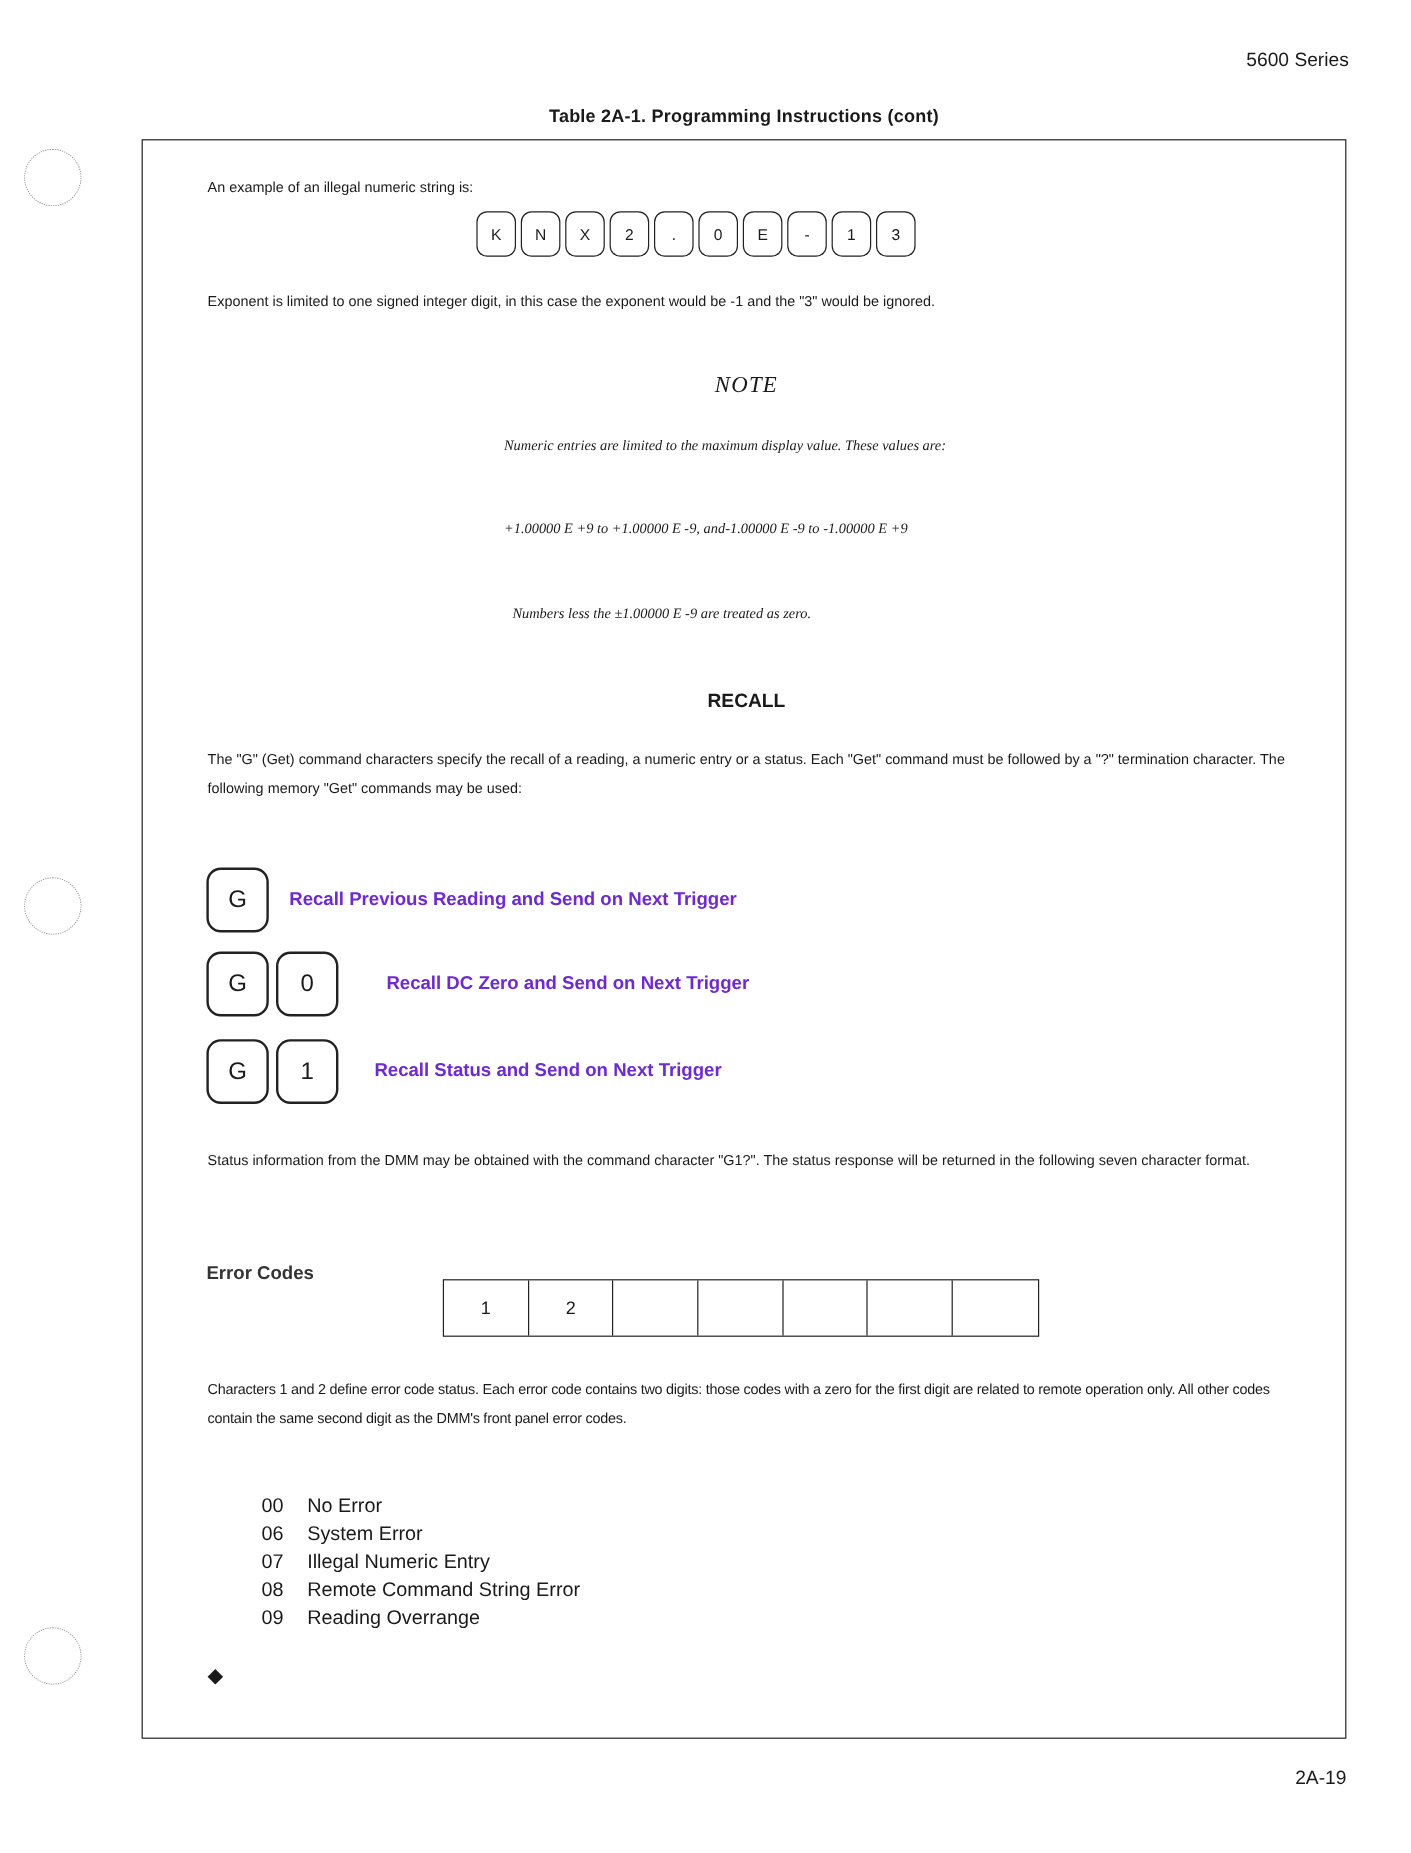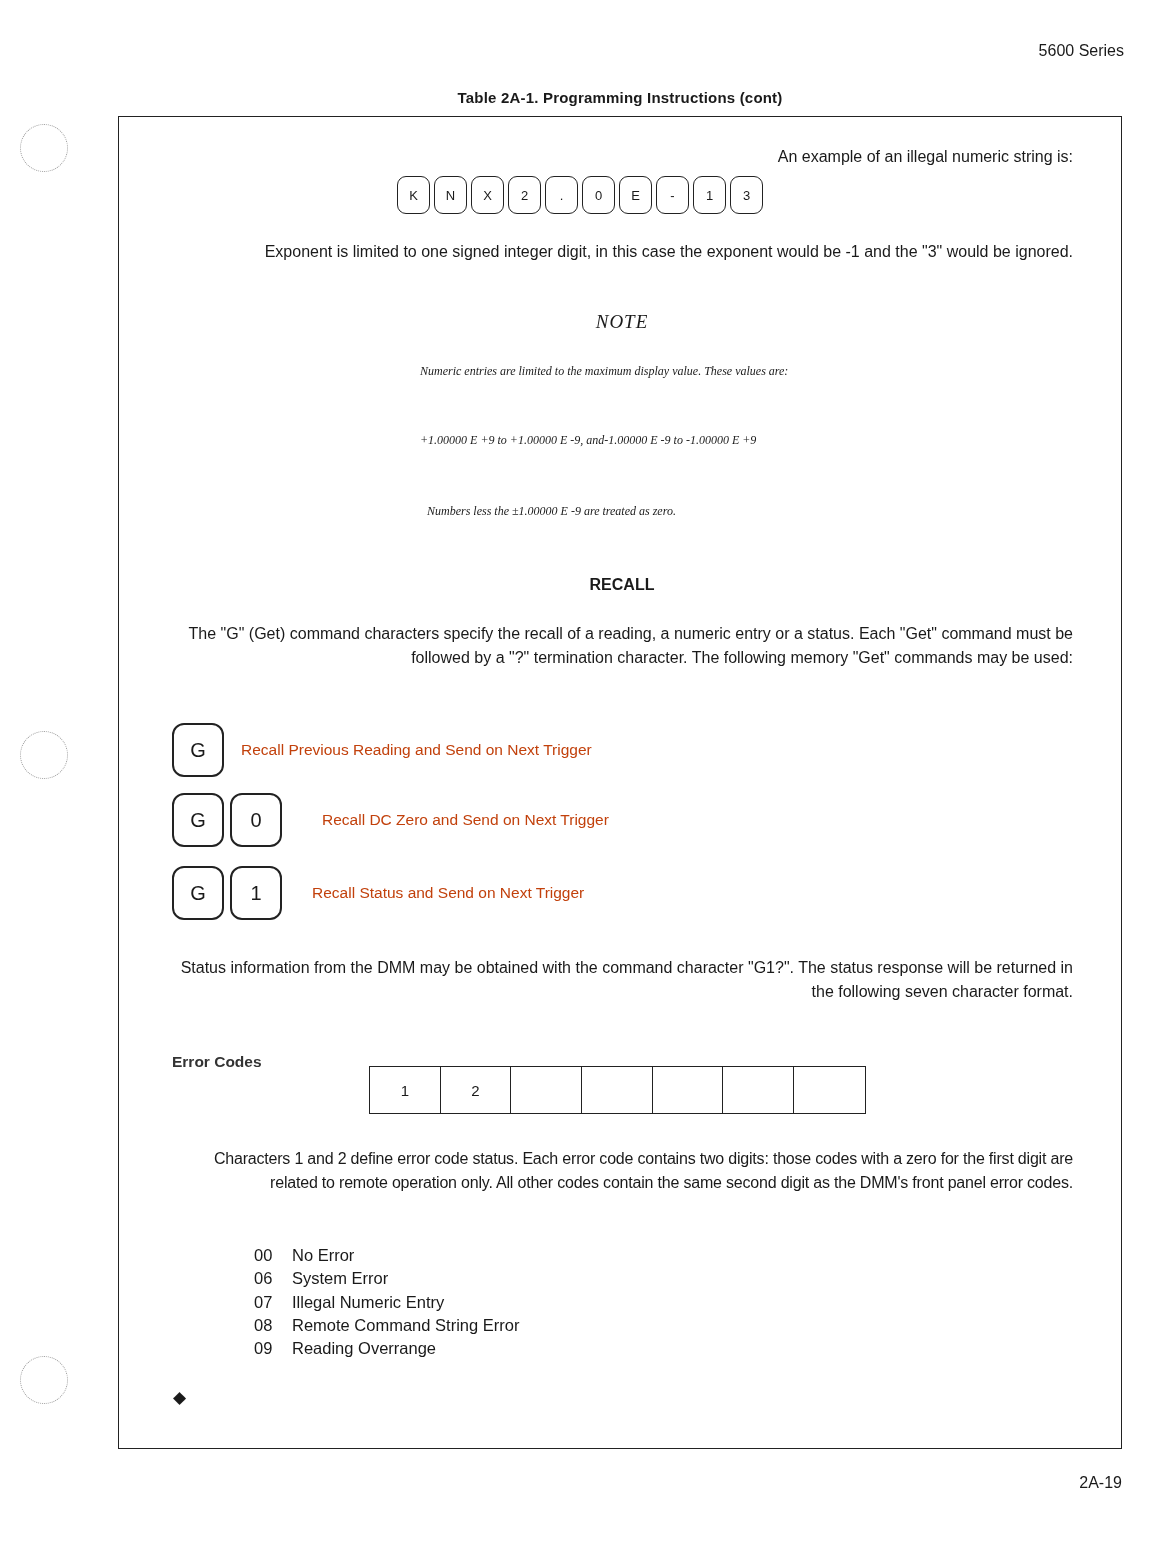--- a/index.html
+++ b/index.html
@@ -3,38 +3,38 @@
 <meta charset="utf-8">
 <style>
   html, body { margin: 0; padding: 0; background: #ffffff; }
   body { width: 1176px; height: 1544px; position: relative; overflow: hidden;
          font-family: "Liberation Sans", "DejaVu Sans", sans-serif; color: #1a1a1a; }
   .abs { position: absolute; }
   .series { top: 42px; right: 52px; font-size: 16px; }
   .table-title { top: 89px; left: 0; width: 1240px; text-align: center; font-size: 15px; font-weight: bold; letter-spacing: 0.2px; }
   .frame { left: 118px; top: 116px; width: 1004px; height: 1333px; border: 1.5px solid #222; box-sizing: border-box; }
   .punch { width: 46px; height: 46px; border-radius: 50%; border: 1px dotted #9a9a9a; left: 20px; }
-  .para { left: 173px; width: 900px; font-size: 16px; line-height: 23.5px; text-align: right; }
+  .para { left: 173px; width: 900px; font-size: 12px; line-height: 23.5px; }
   .keys { top: 176px; left: 397px; display: flex; gap: 4px; }
   .key { width: 33px; height: 38px; border: 1.8px solid #222; border-radius: 9px; box-sizing: border-box;
          display: flex; align-items: center; justify-content: center; font-size: 13px; }
   .note-head { top: 311px; left: 0; width: 1244px; text-align: center; font-family: "Liberation Serif", "DejaVu Serif", serif; font-style: italic; font-size: 19px; letter-spacing: 1px; }
   .note { left: 420px; width: 410px; font-family: "Liberation Serif", "DejaVu Serif", serif; font-style: italic; font-size: 12px; line-height: 24px; }
   .recall-head { top: 576px; left: 0; width: 1244px; text-align: center; font-size: 16px; font-weight: bold; }
   .bigkey { width: 52px; height: 54px; border: 2px solid #222; border-radius: 12px; box-sizing: border-box;
             display: flex; align-items: center; justify-content: center; font-size: 20px; }
   .cmd-row { left: 172px; display: flex; align-items: center; }
-  .cmd-label { font-size: 15.5px; font-weight: normal; color: #c2410c; }
+  .cmd-label { font-size: 15.5px; font-weight: bold; color: #6d28d9; }
   .err-label { top: 1053px; left: 172px; font-size: 15.5px; font-weight: bold; color: #333; }
   .status-grid { top: 1066px; left: 369px; display: flex; border: 1.5px solid #222; }
   .cell { width: 70.7px; height: 46px; border-right: 1.5px solid #222; display: flex; align-items: center; justify-content: center; font-size: 15px; box-sizing: border-box; }
   .cell:last-child { border-right: none; }
   .codes { top: 1244px; left: 218px; font-size: 16.5px; line-height: 23.3px; }
   .code-row { display: flex; }
-  .code-num { width: 38px; margin-left: 36px; }
+  .code-num { width: 38px; }
   .diamond { top: 1387px; left: 173px; font-size: 17px; }
   .pagenum { top: 1474px; right: 54px; font-size: 16px; }
 </style>
 </head>
 <body>
 
 <div class="abs series">5600 Series</div>
 <div class="abs table-title">Table 2A-1. Programming Instructions (cont)</div>
 
 <div class="abs punch" style="top:124px"></div>

